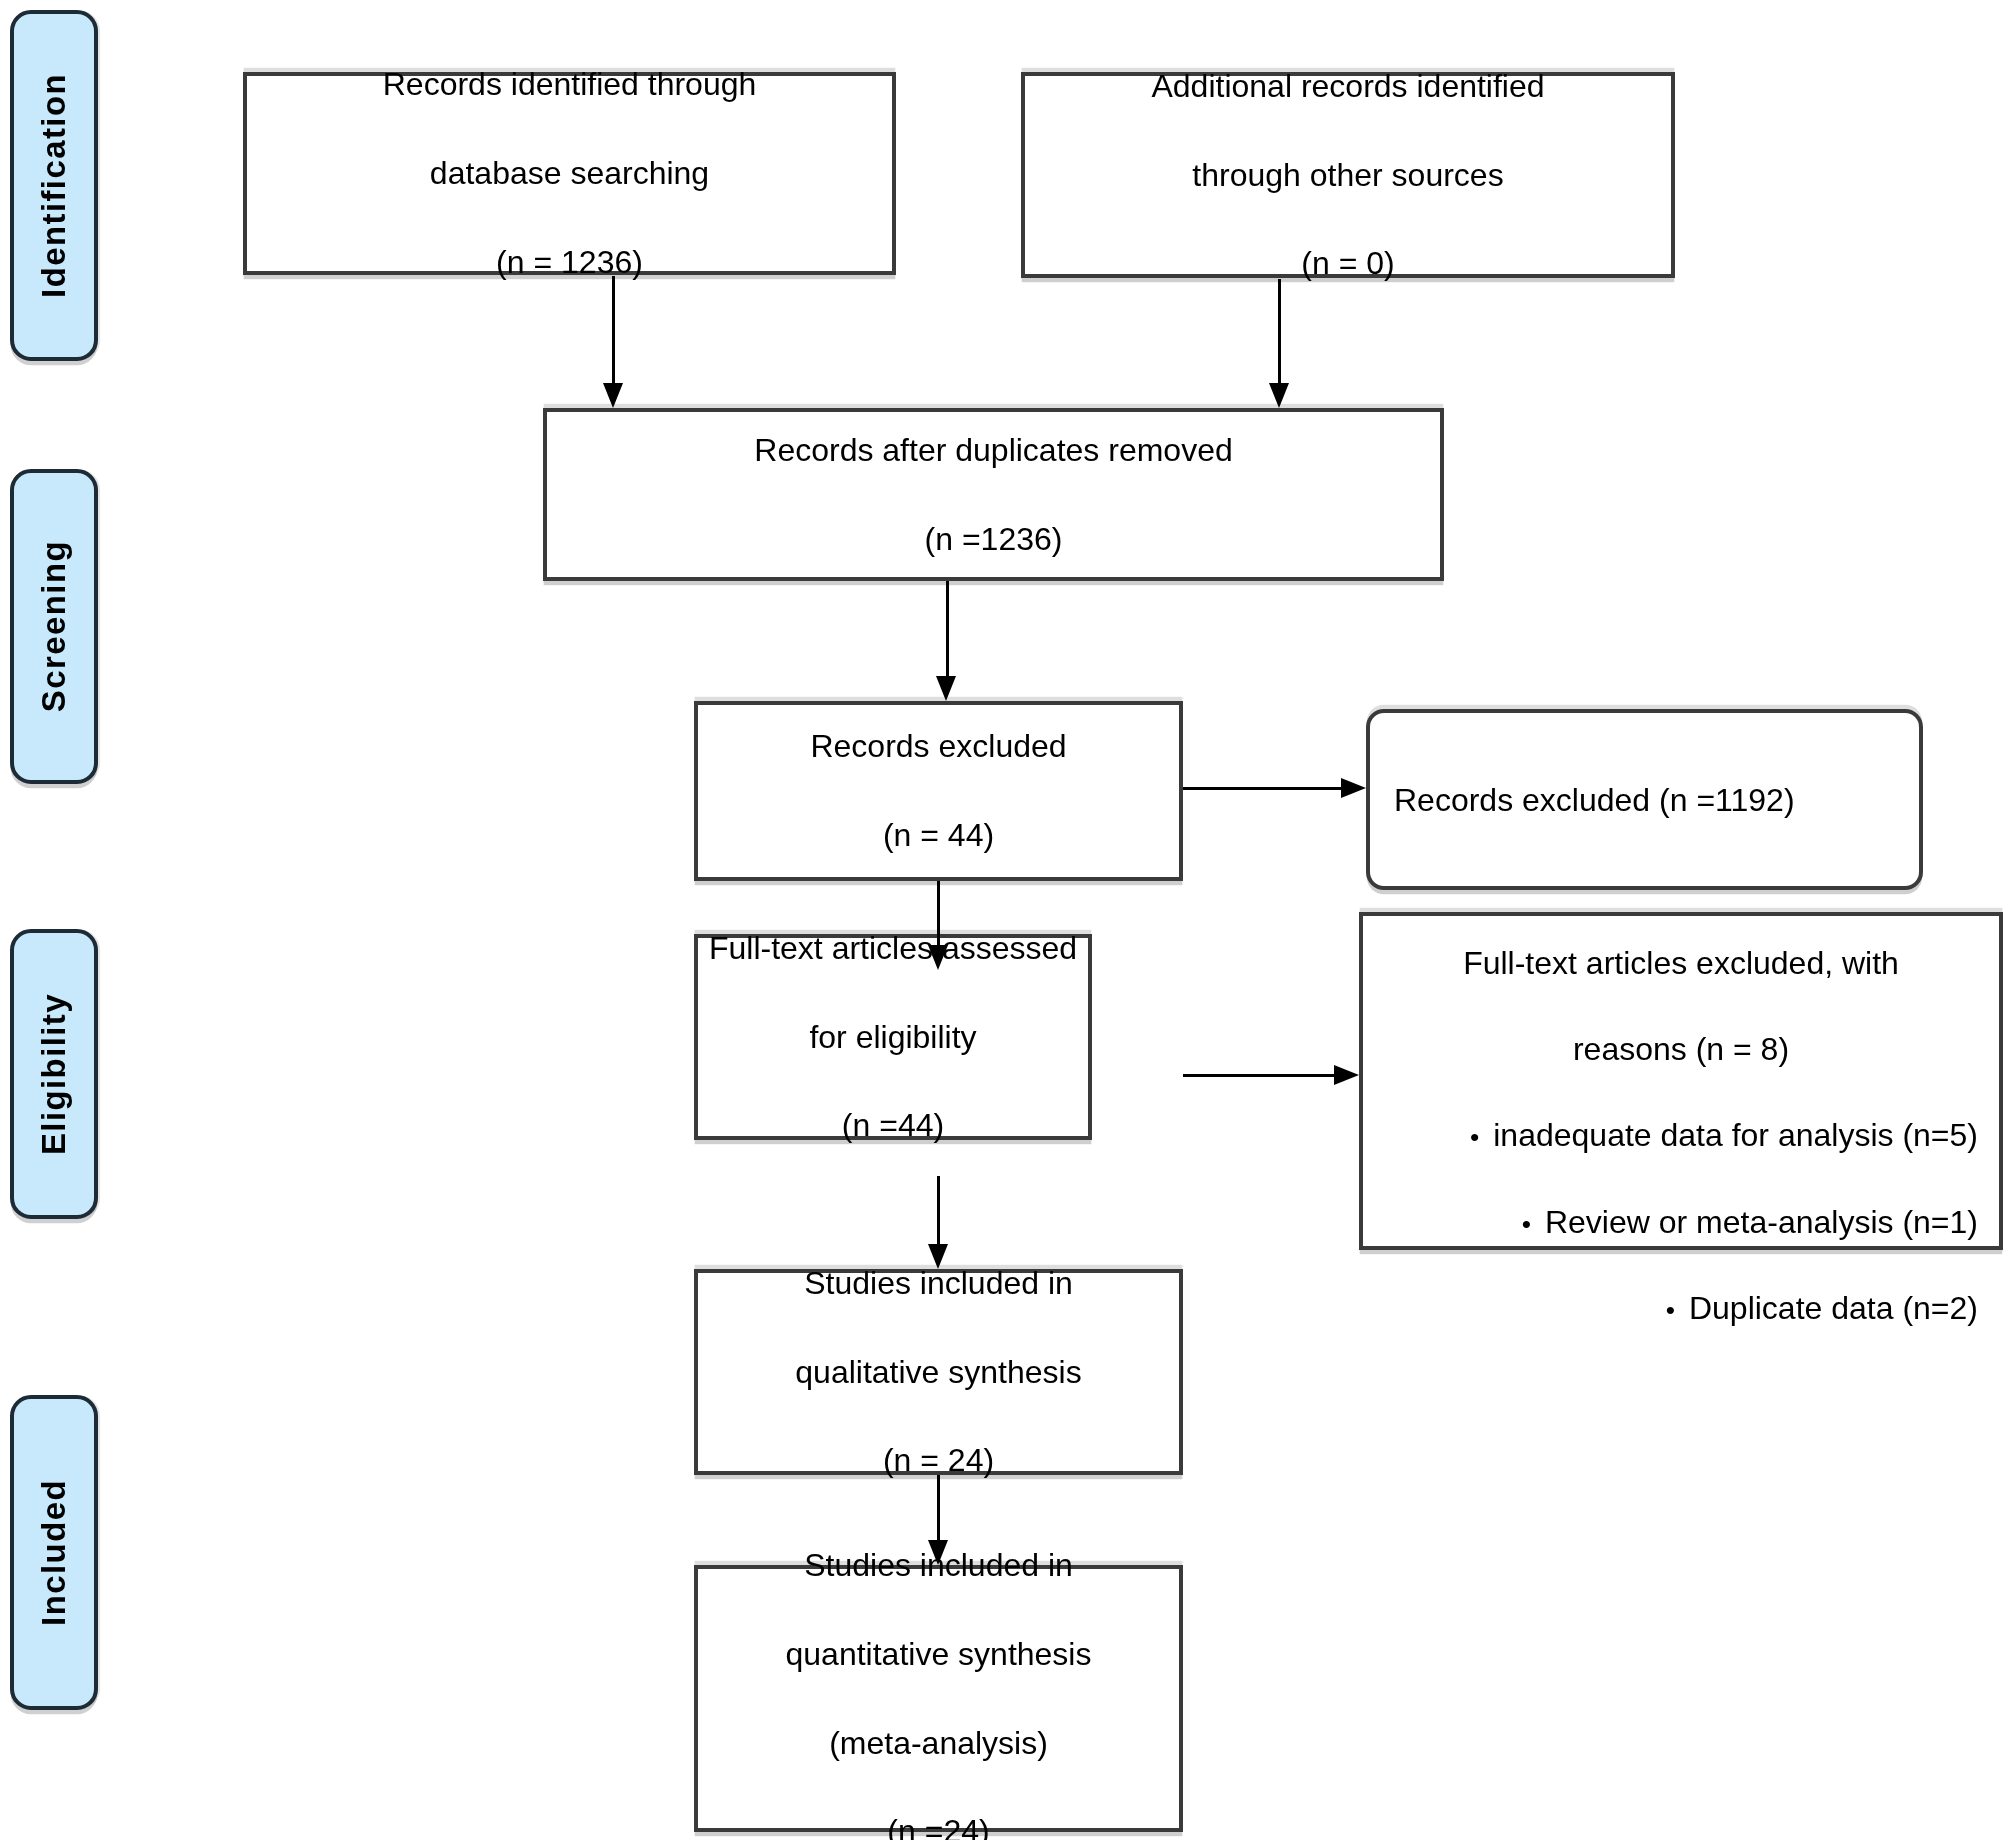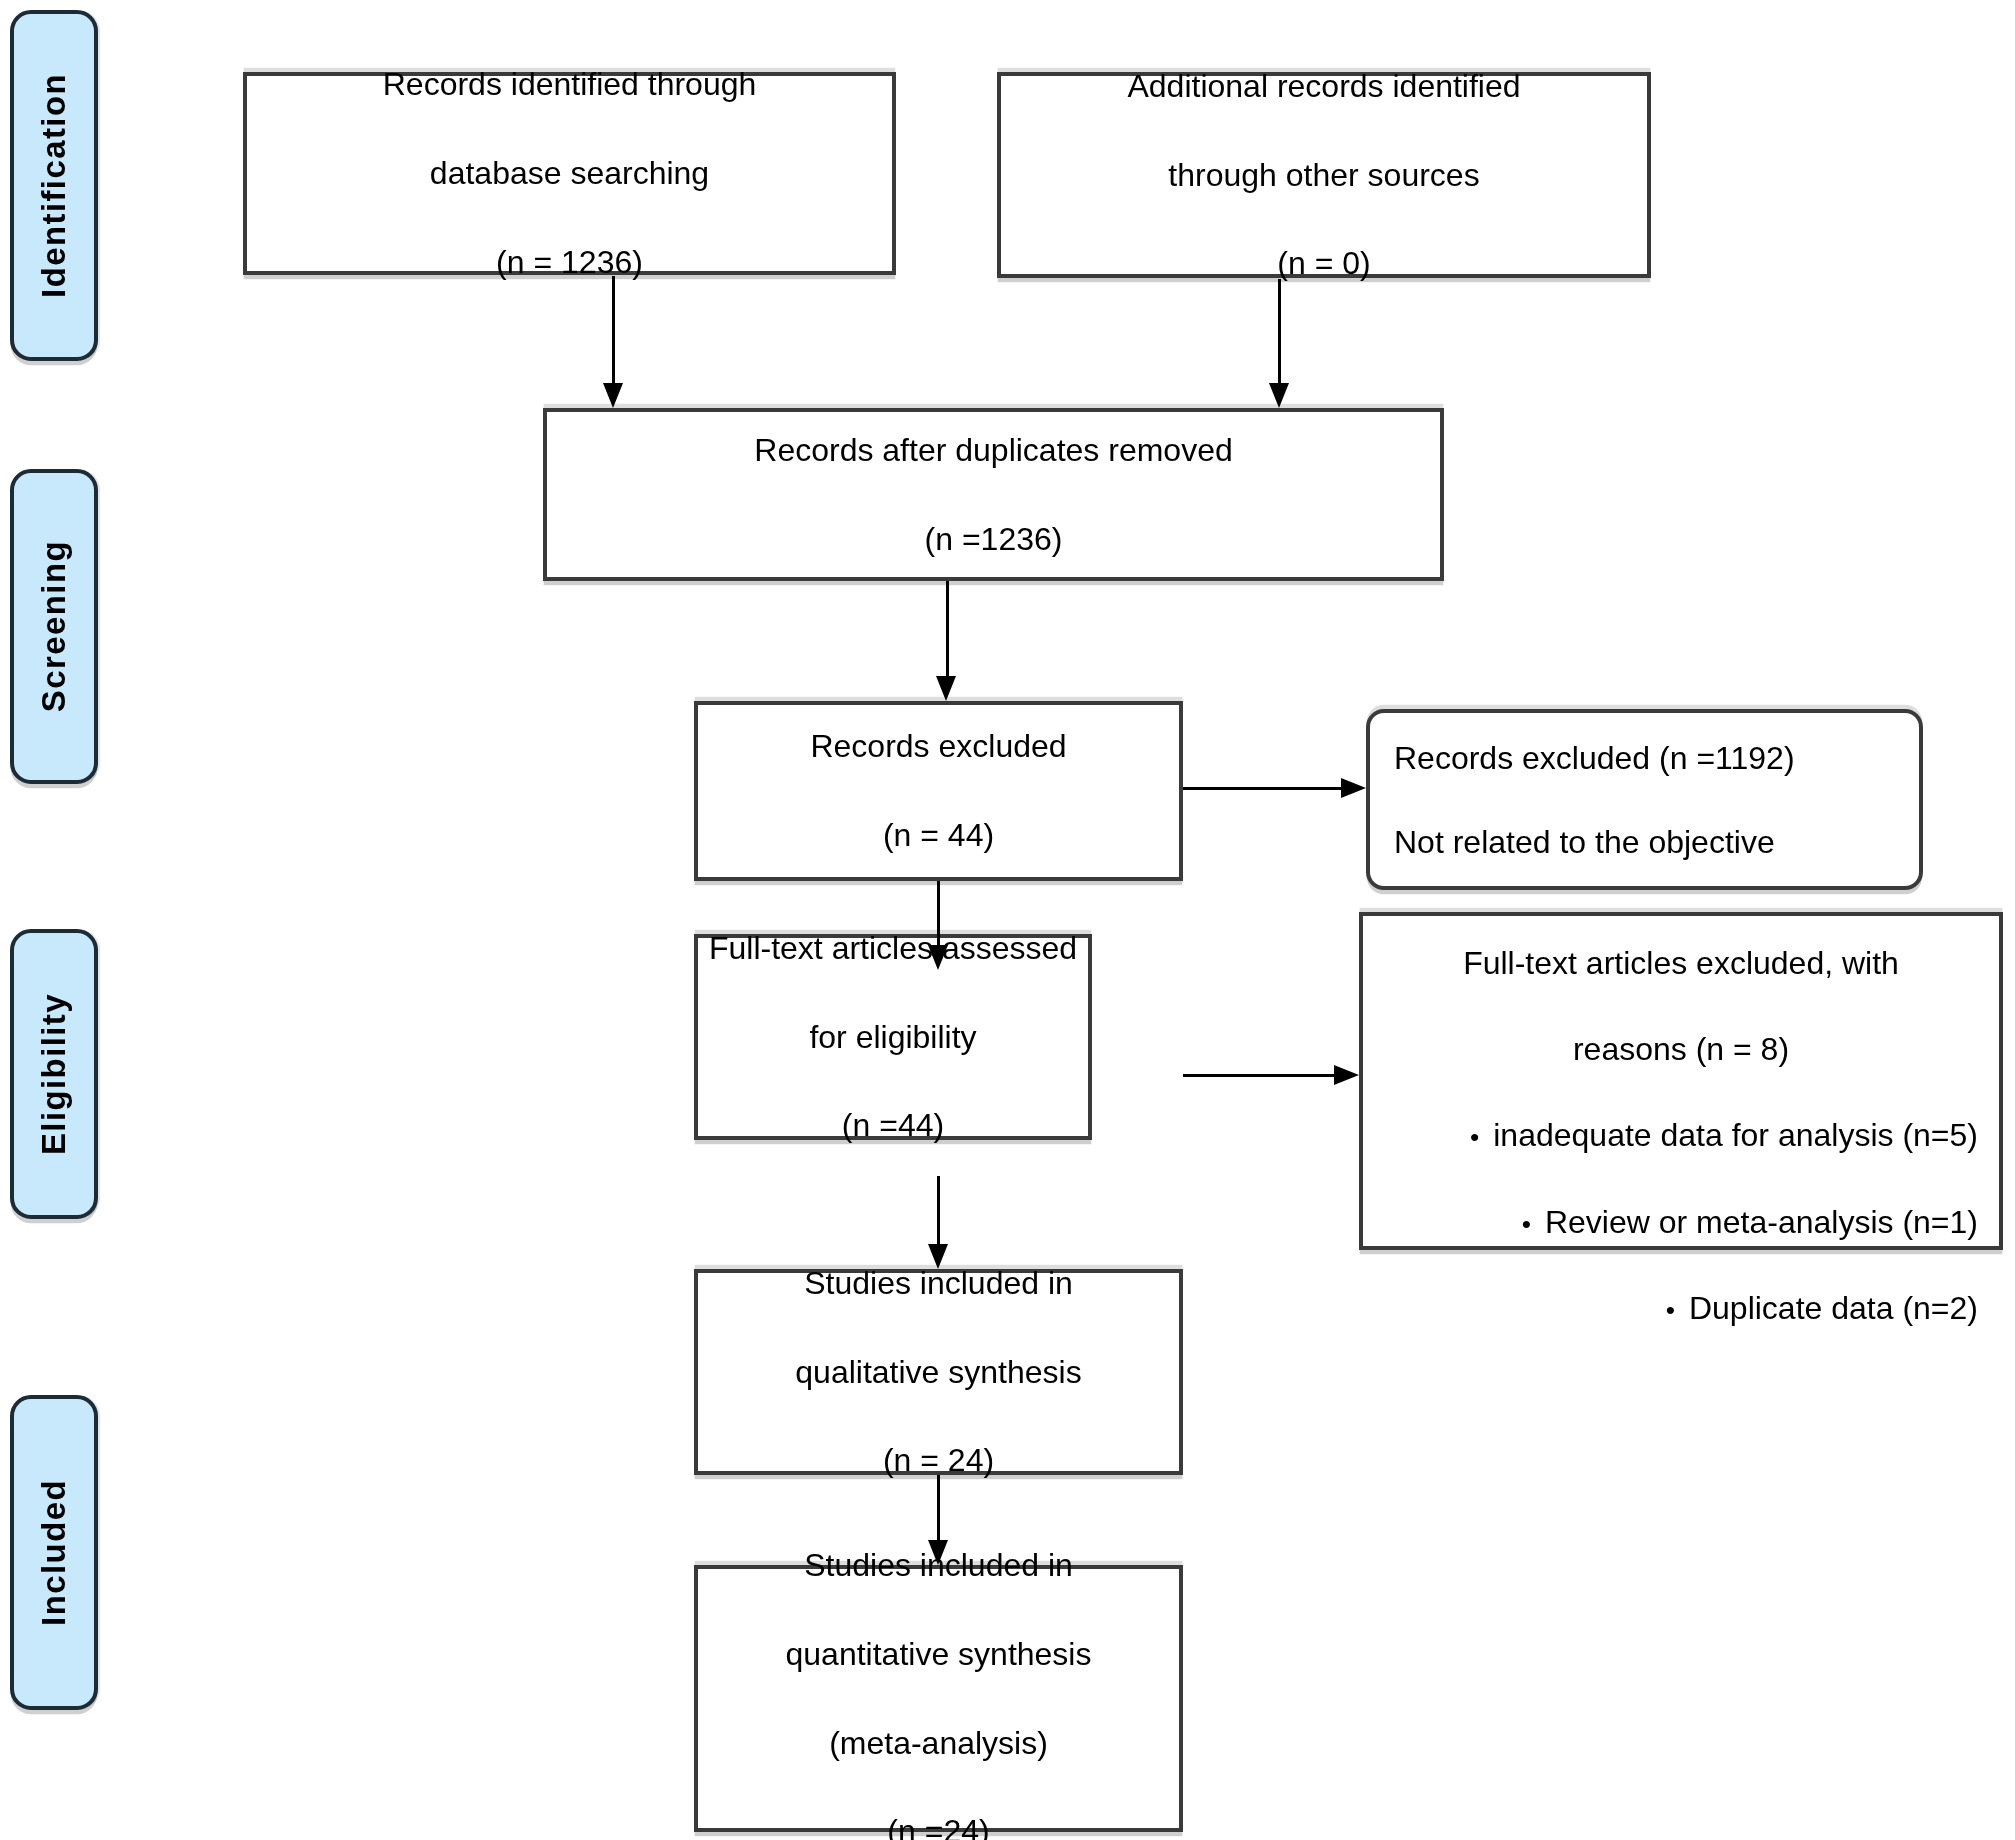--- a/index.html
+++ b/index.html
@@ -86,39 +86,38 @@
   </div>
   <div class="stage" style="top:1395px;height:315px;">
     <span>Included</span>
   </div>
 
   <div class="fbox" style="left:243px;top:72px;width:653px;height:203px;">
     <span class="ln">Records identified through</span>
     <span class="ln">database searching</span>
     <span class="ln">(n = 1236)</span>
   </div>
-  <div class="fbox" style="left:997px;top:72px;width:654px;height:206px;">
+  <div class="fbox" style="left:1021px;top:72px;width:654px;height:206px;">
     <span class="ln">Additional records identified</span>
     <span class="ln">through other sources</span>
     <span class="ln">(n = 0)</span>
   </div>
 
   <div class="fbox" style="left:543px;top:408px;width:901px;height:173px;">
     <span class="ln">Records after duplicates removed</span>
     <span class="ln">(n =1236)</span>
   </div>
 
   <div class="fbox" style="left:694px;top:701px;width:489px;height:180px;">
     <span class="ln">Records excluded</span>
     <span class="ln">(n = 44)</span>
   </div>
 
   <div class="fbox left" style="left:1366px;top:709px;width:557px;height:181px;border-radius:18px;">
     <span class="ln">Records excluded (n =1192)</span>
-    <span class="ln">Not related to the objective</span>
   </div>
 
   <div class="fbox" style="left:694px;top:934px;width:398px;height:206px;">
     <span class="ln">Full-text articles assessed</span>
     <span class="ln">for eligibility</span>
     <span class="ln">(n =44)</span>
   </div>
 
   <div class="fbox reasons" style="left:1359px;top:912px;width:644px;height:338px;align-items:flex-end;">
     <span class="ln hdr">Full-text articles excluded, with</span>

